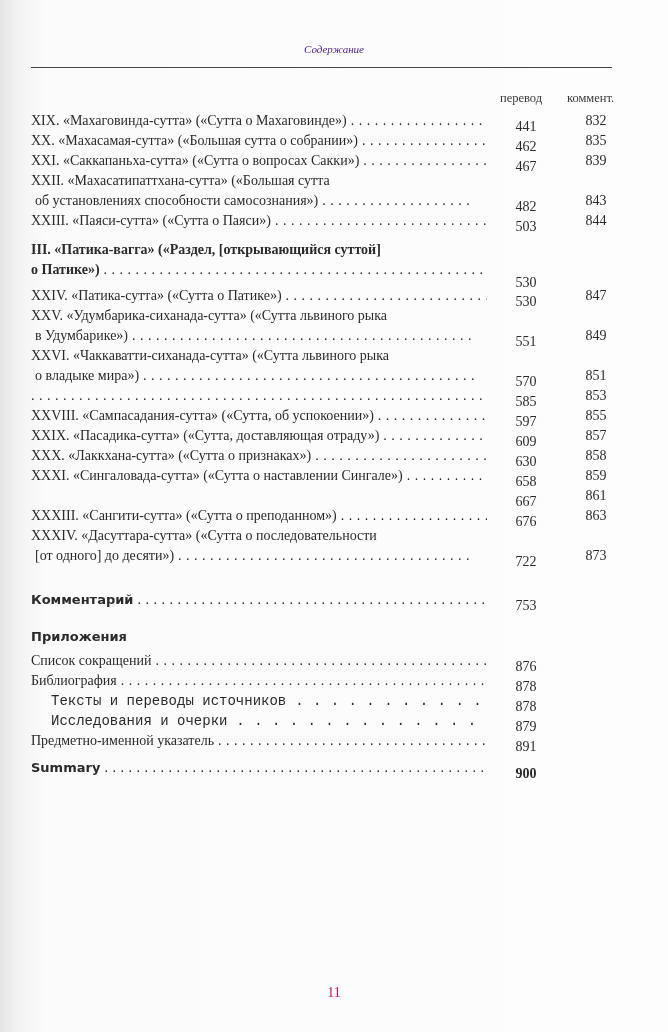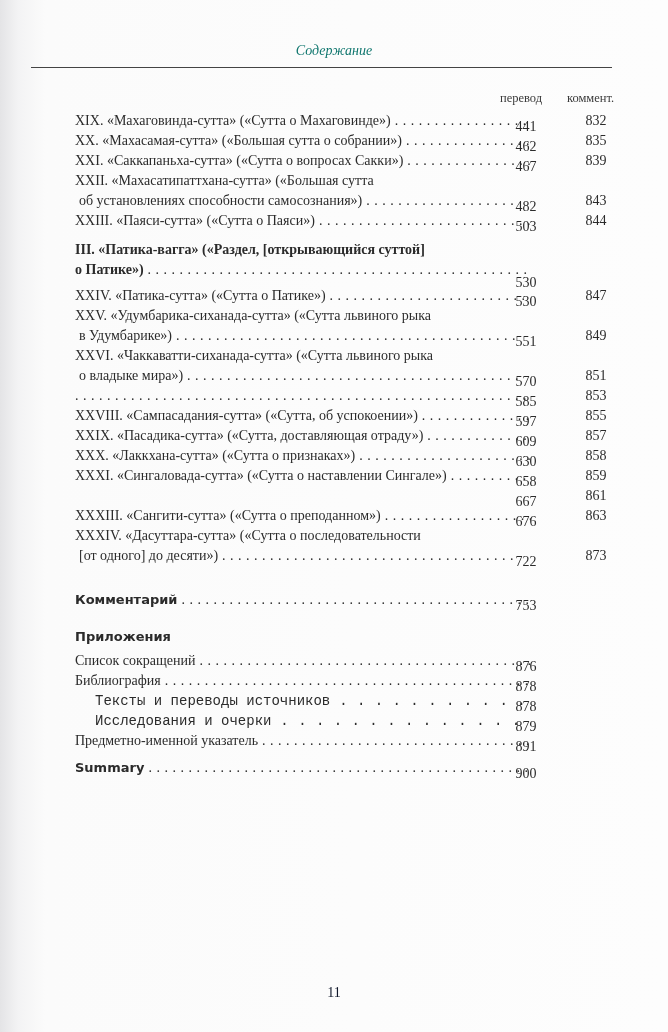--- a/index.html
+++ b/index.html
@@ -5,54 +5,54 @@
     html, body { margin: 0; padding: 0; }
     body {
       width: 668px; height: 1032px; overflow: hidden;
       background: linear-gradient(to right, #e4e4e6 0px, #f3f3f4 18px, #fbfbfb 45px, #fdfdfd 100%);
       font-family: "Liberation Serif", serif;
       color: #2b2b2b;
       position: relative;
     }
     .running-head {
       position: absolute; top: 43px; left: 0; width: 668px;
-      text-align: center; font-style: italic; font-size: 14px; color: #0f766e;
+      text-align: center; font-style: italic; font-size: 11px; color: #4c1d95;
     }
     .head-rule {
       position: absolute; top: 67px; left: 31px; width: 581px; height: 1px;
       background: #444;
     }
     .col-headers {
       position: absolute; top: 91px; left: 0; width: 668px; font-size: 12.5px; color: #3a3a3a;
     }
     .col-headers span { position: absolute; }
     .ch-trans { left: 500px; }
     .ch-comm { left: 567px; }
 
     .toc { position: absolute; top: 111px; left: 31px; width: 600px; }
     .row { position: relative; height: 20px; font-size: 14px; line-height: 20px; }
     .row .title {
-      position: absolute; left: 0; width: 456px; white-space: nowrap; overflow: hidden; margin-left: 44px;
+      position: absolute; left: 0; width: 456px; white-space: nowrap; overflow: hidden;
     }
     .row .title.indent { left: 4px; width: 439px; }
     .row .title.indent2 { left: 20px; width: 436px; font-family: Liberation Mono, monospace; }
     .row .title .lead::after {
       content: " . . . . . . . . . . . . . . . . . . . . . . . . . . . . . . . . . . . . . . . . . . . . . . . . . . . . . . . . . . . . . . . . . . . . . . . . . . . . .";
       letter-spacing: 0.5px;
     }
     .row .p1 { position: absolute; left: 480px; width: 30px; text-align: center; margin-top: 6px; }
     .row .p2 { position: absolute; left: 550px; width: 30px; text-align: center; }
     .row.bold .title { font-weight: bold; }
     .gap-sm { height: 9px; }
     .gap-md { height: 17px; }
     .gap-lg { height: 24px; }
     .row.section-head { font-family: "DejaVu Sans", sans-serif; font-weight: bold; font-size: 13px; }
     .row.p1low .p1 { top: 7px; }
     .folio {
-      position: absolute; top: 985px; left: 0; width: 668px; text-align: center; font-size: 14px; color: #0f172a;
+      position: absolute; top: 985px; left: 0; width: 668px; text-align: center; font-size: 14px; color: #be185d;
     }
   </style>
 </head>
 <body>
 
 <div class="running-head">Содержание</div>
 <div class="head-rule"></div>
 
 <div class="col-headers">
   <span class="ch-trans">перевод</span>
@@ -211,17 +211,17 @@
   </div>
   <div class="row">
     <span class="title"><span>Предметно-именной указатель</span><span class="lead"></span></span>
     <span class="p1">891</span>
   </div>
 
   <div style="height:7px"></div>
 
   <div class="row section-head">
     <span class="title"><span>Summary</span><span class="lead" style="font-family:'Liberation Serif',serif;font-weight:normal;font-size:14px"></span></span>
-    <span class="p1" style="font-family:'Liberation Serif',serif;font-weight:normal;font-size:14px">900</span>
+    <span class="p1" style="font-family:'Liberation Serif',serif;font-weight:bold;font-size:14px">900</span>
   </div>
 </div>
 
 <div class="folio">11</div>
 
 </body></html>

